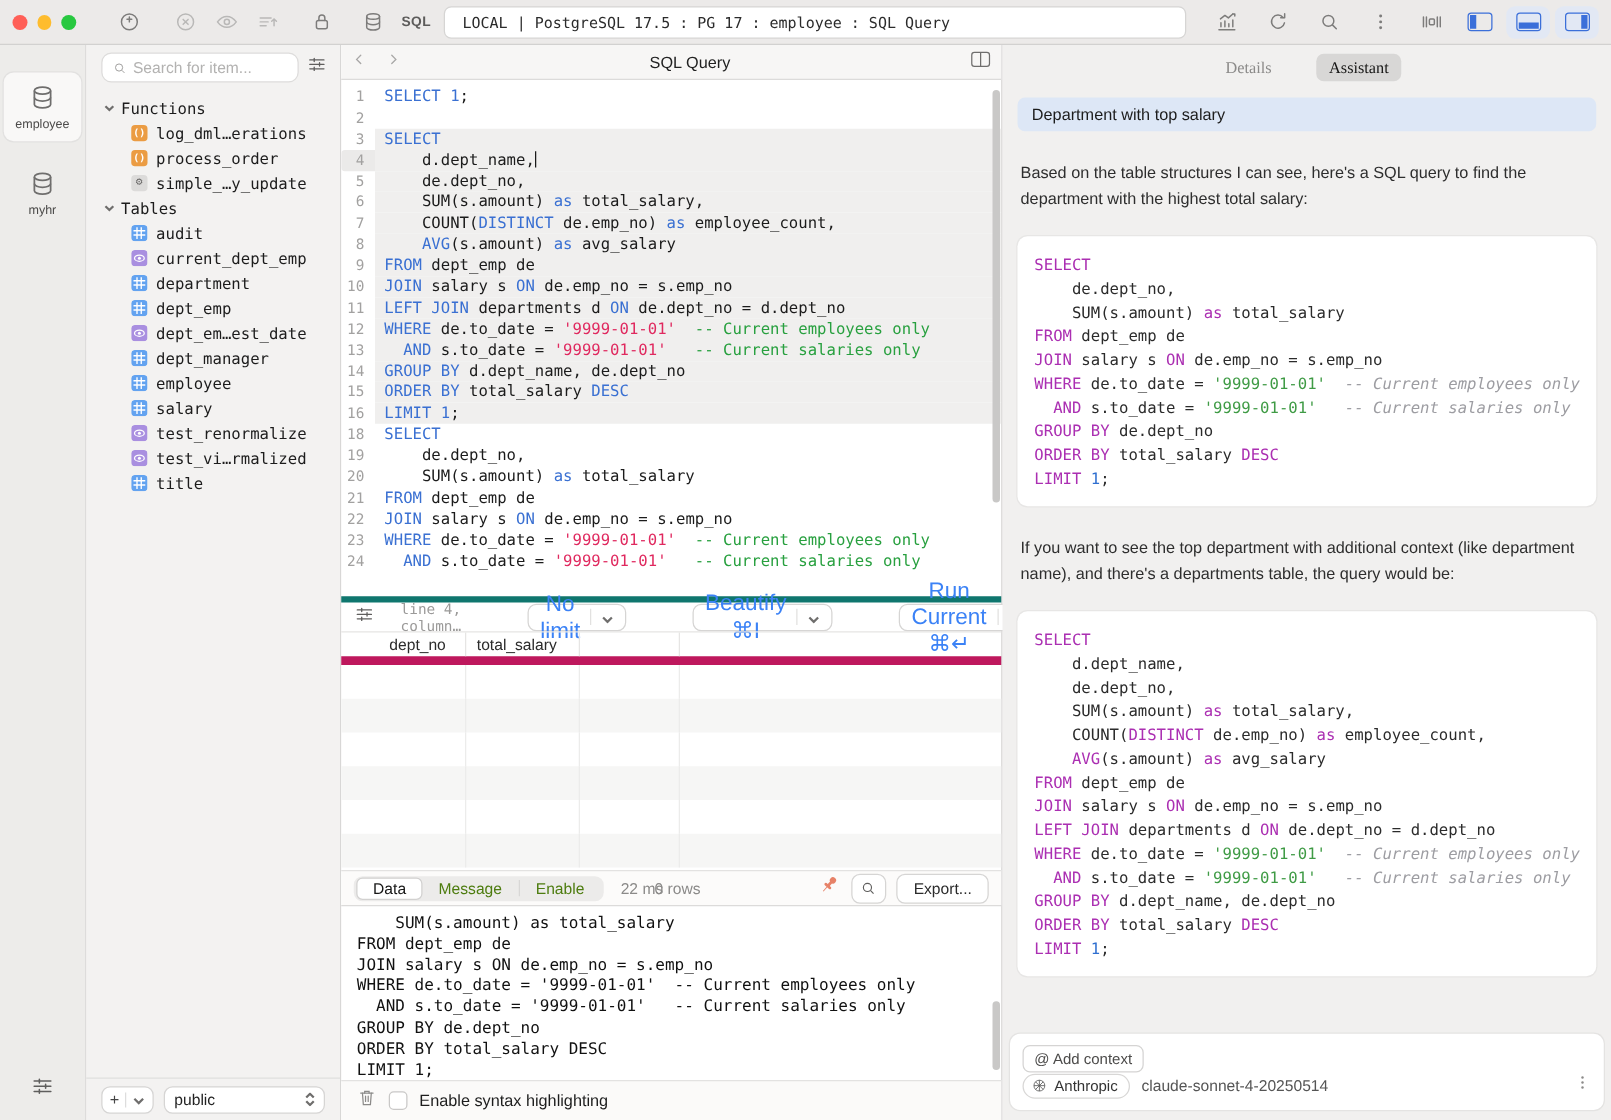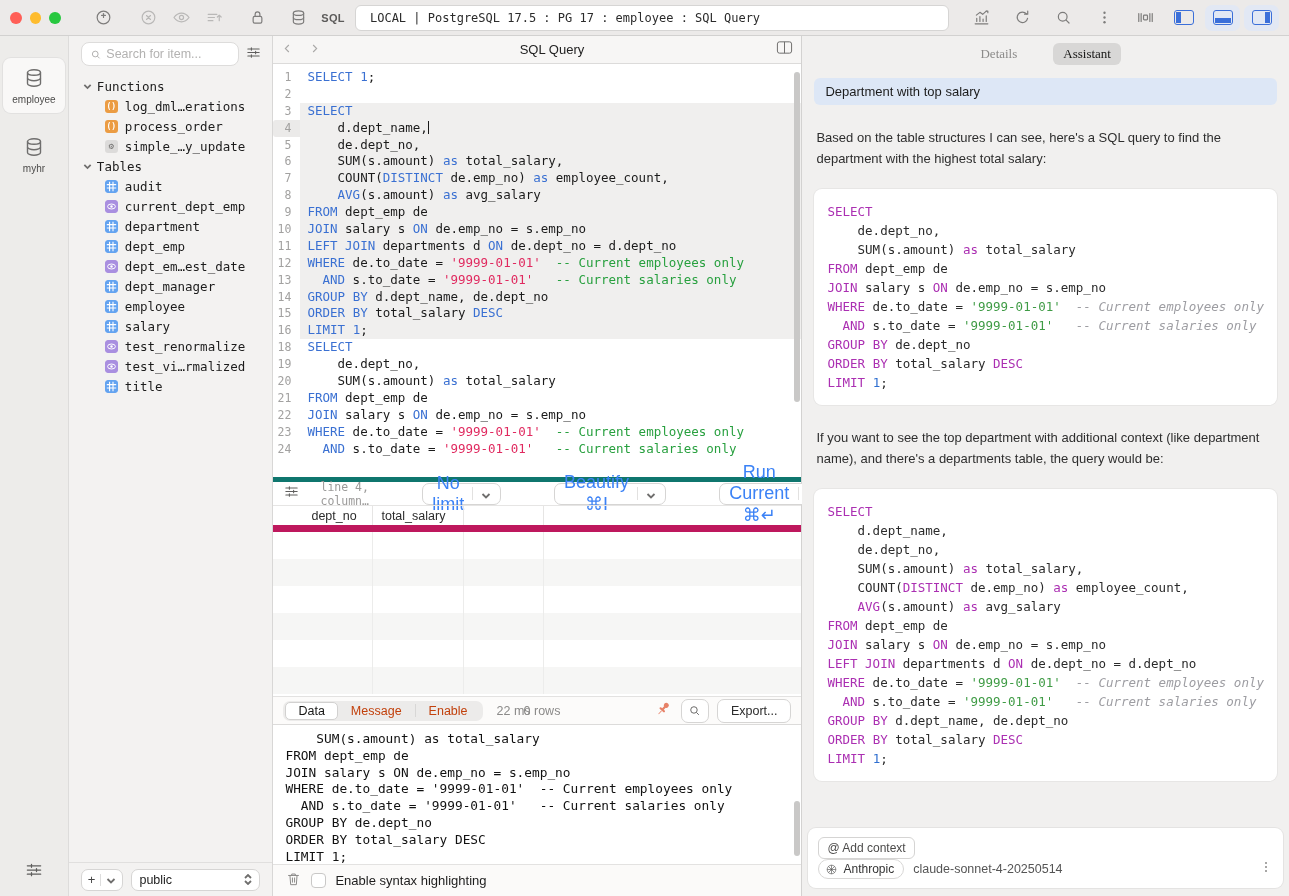--- a/index.html
+++ b/index.html
@@ -91,21 +91,21 @@
   .grid-head { height:26px; display:flex; align-items:center; border-bottom:7px solid #be185d; font-size:12.5px; color:#2b2b2b; }
   .gh-gutter { flex:0 0 30px; }
   .gcell { padding-left:8px; height:100%; display:flex; align-items:center; border-right:1px solid #e6e5e4; }
   .gc1 { flex:0 0 70px; } .gc2 { flex:0 0 91px; } .gc3 { flex:0 0 80px; }
   .grow { height:27px; display:flex; }
   .grow:nth-child(even) { background:#f6f6f5; }
   .grow .gcell { border-right:1px solid #ececeb; }
 
   .resultsbar { height:28px; border-top:1px solid #e3e2e1; display:flex; align-items:center; padding:0 10px; gap:8px; background:#fcfbfa; }
   .seg { background:#ecebea; border-radius:7px; display:flex; align-items:center; padding:2px; height:20px; }
-  .seg-item { font-size:12.5px; color:#c2410c; padding:2px 13px; border-radius:5px; }
+  .seg-item { font-size:12.5px; color:#4d7c0f; padding:2px 13px; border-radius:5px; }
   .seg-item.active { background:#fff; border:1px solid #d2d1d0; color:#161615; padding:1px 12px; }
   .seg-div { width:1px; height:13px; background:#d8d7d6; }
   .run-status { font-size:12.5px; color:#8b8a89; margin-left:6px; white-space:nowrap; }
   .run-status .rowcount { margin-left:-7px; }
   .rb-spacer { flex:1; }
   .pin-btn svg { width:20px; height:20px; fill:#e78268; }
   .round-btn { width:28px; height:24px; border:1px solid #d6d5d4; background:#fff; border-radius:7px; display:flex; align-items:center; justify-content:center; }
   .round-btn svg { width:13px; height:13px; stroke:#5f5e5d; fill:none; stroke-width:1.7; }
   .export-btn { height:24px; border:1px solid #d6d5d4; background:#fff; border-radius:7px; font-size:12.5px; color:#2b2b2b; display:flex; align-items:center; padding:0 13px; }
 

